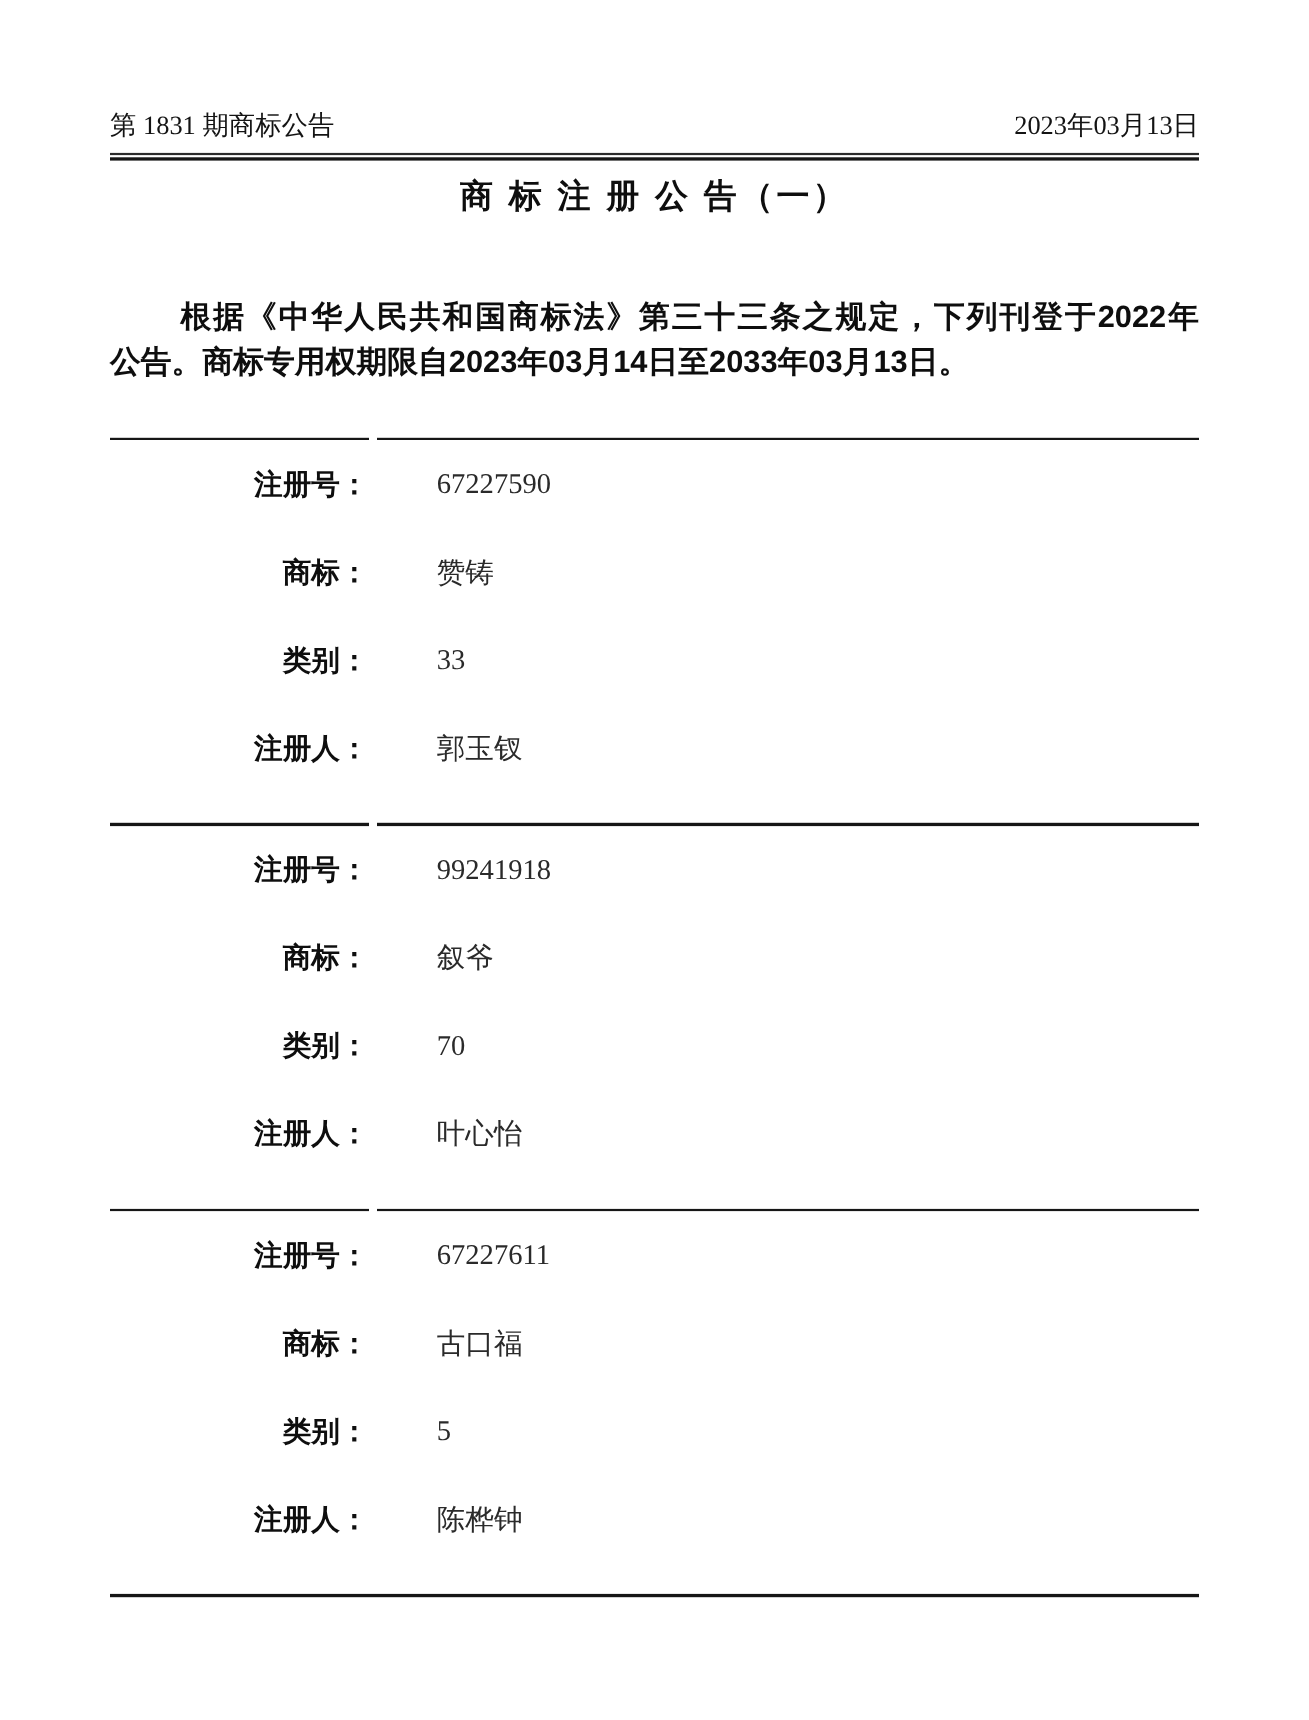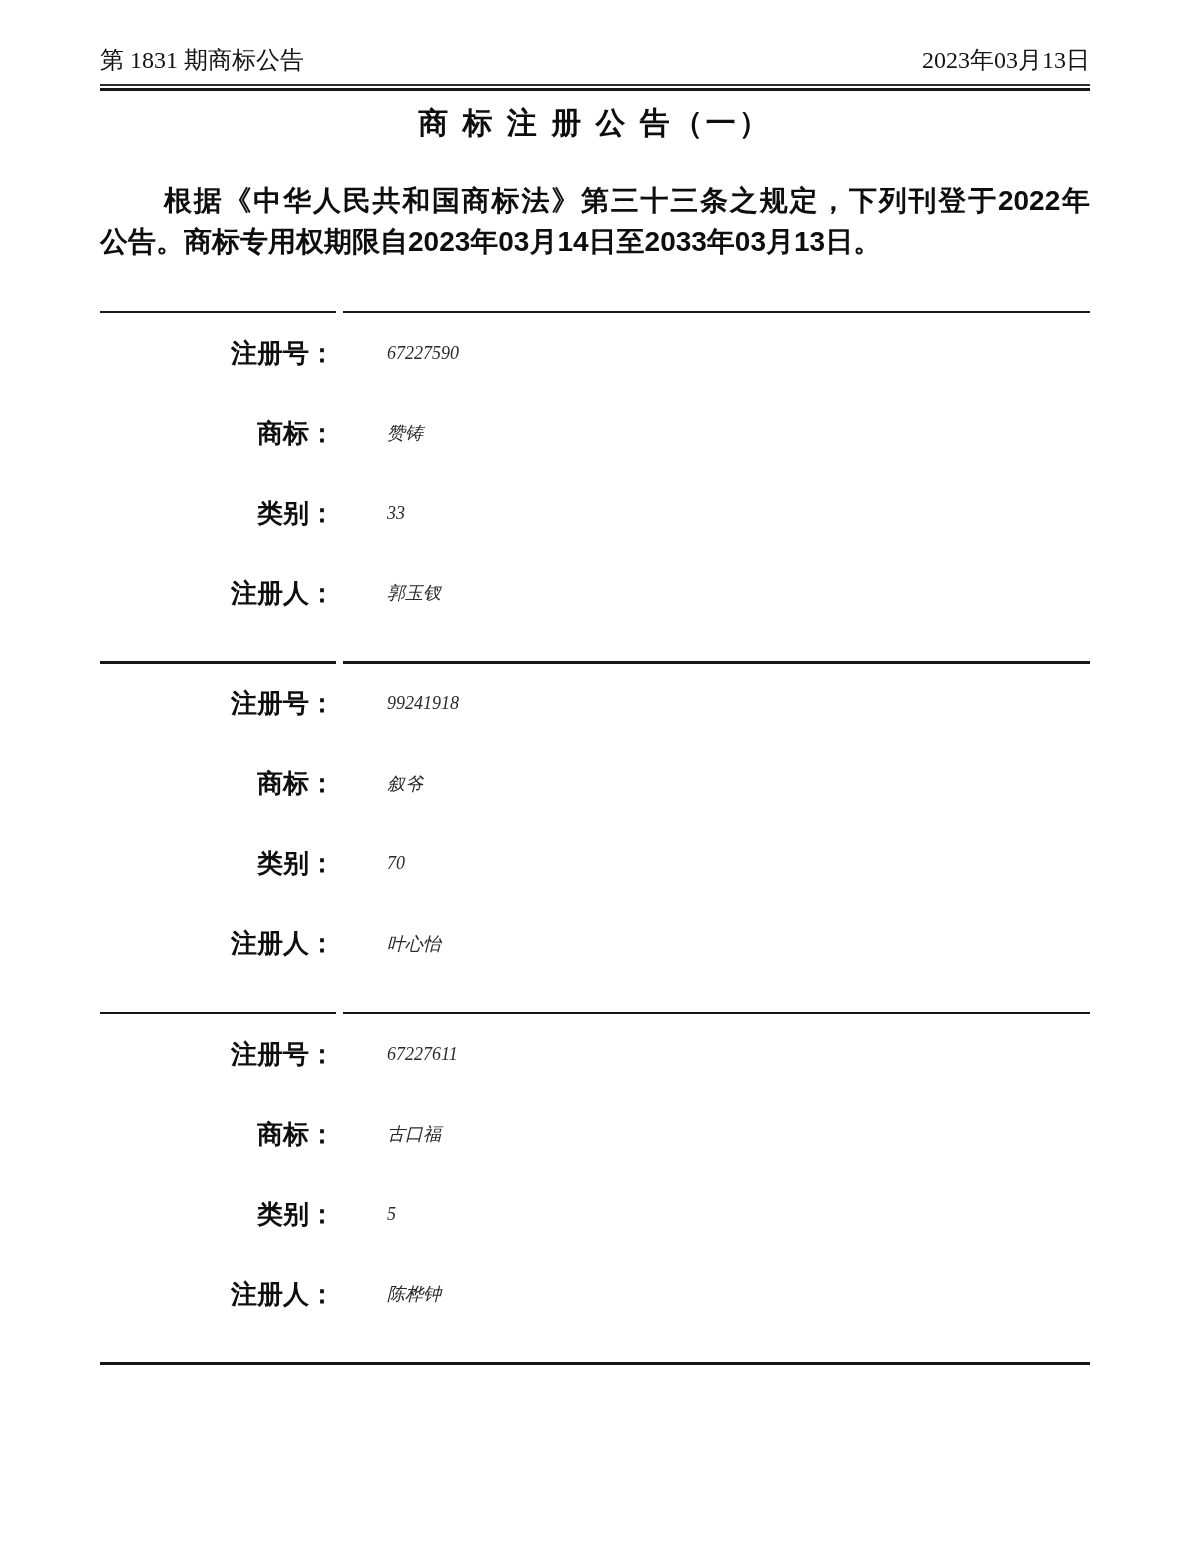--- a/index.html
+++ b/index.html
@@ -8,21 +8,21 @@
     height: 1564px;
     background: #ffffff;
     color: #131313;
     font-family: "Liberation Serif", serif;
     overflow: hidden;
     box-sizing: border-box;
   }
   .page {
     width: 990px;
     margin: 0 auto;
-    padding-top: 47px;
+    padding-top: 102px;
   }
   .doc-header {
     display: flex;
     justify-content: space-between;
     align-items: baseline;
     font-size: 24px;
     line-height: 1.15;
   }
   .header-rule {
     margin-top: 9px;
@@ -33,21 +33,21 @@
   .doc-title {
     margin: 12px 0 0 0;
     text-align: center;
     font-family: "Liberation Sans", sans-serif;
     font-weight: 700;
     font-size: 30px;
     letter-spacing: 3px;
     color: #0e0e0e;
   }
   .intro {
-    margin-top: 36px;
+    margin-top: 68px;
     margin-bottom: 49px;
     font-family: "Liberation Sans", sans-serif;
     font-weight: 700;
     font-size: 28px;
     line-height: 41px;
     color: #0e0e0e;
   }
   .intro-line {
     text-align: justify;
     text-align-last: justify;
@@ -73,25 +73,24 @@
   .label {
     width: 235px;
     text-align: right;
     font-family: "Liberation Sans", sans-serif;
     font-weight: 700;
     font-size: 26px;
     color: #0e0e0e;
     flex: 0 0 auto;
   }
   .value {
-    margin-left: 12px;
-    font-size: 18px;
+    margin-left: 22px;
+    font-size: 26px;
     color: #2a2a2a;
     font-family: "Liberation Serif", serif;
-    font-style: italic;
   }
   .bottom-rule {
     margin-top: 28px;
     height: 3px;
     background: #161616;
   }
 </style>
 </head>
 <body>
 

